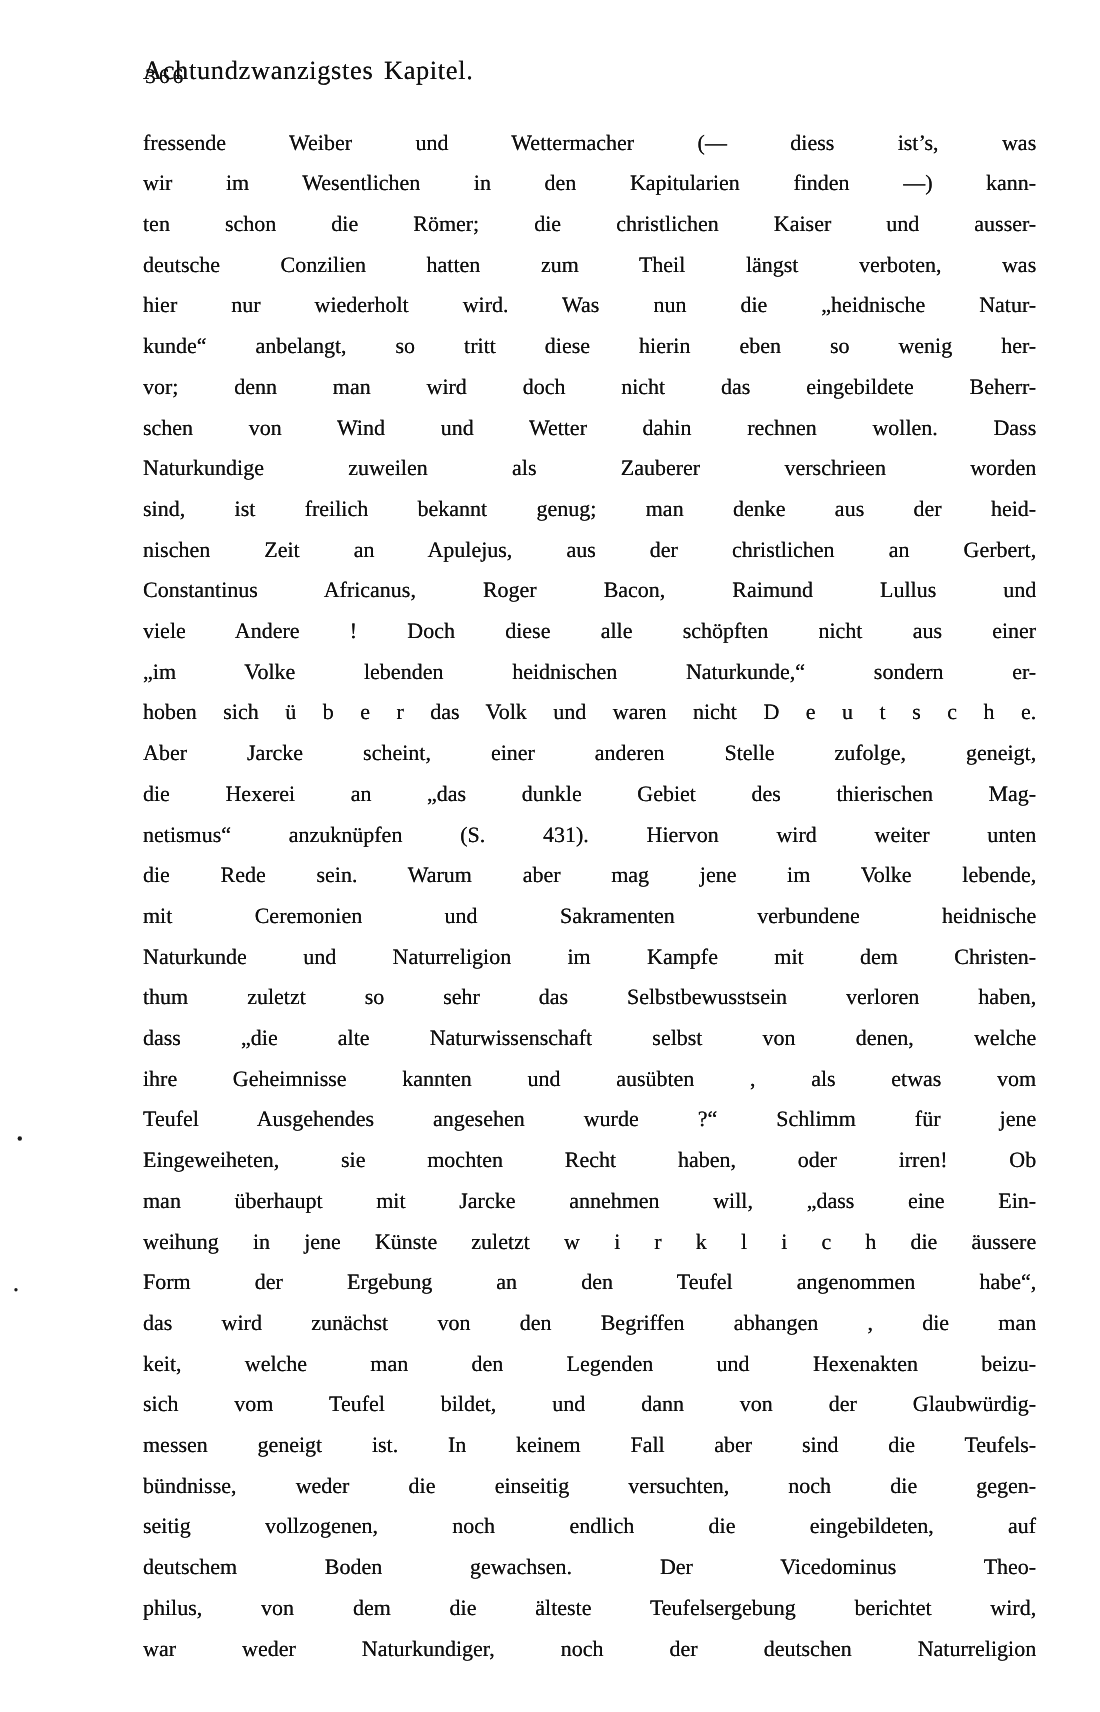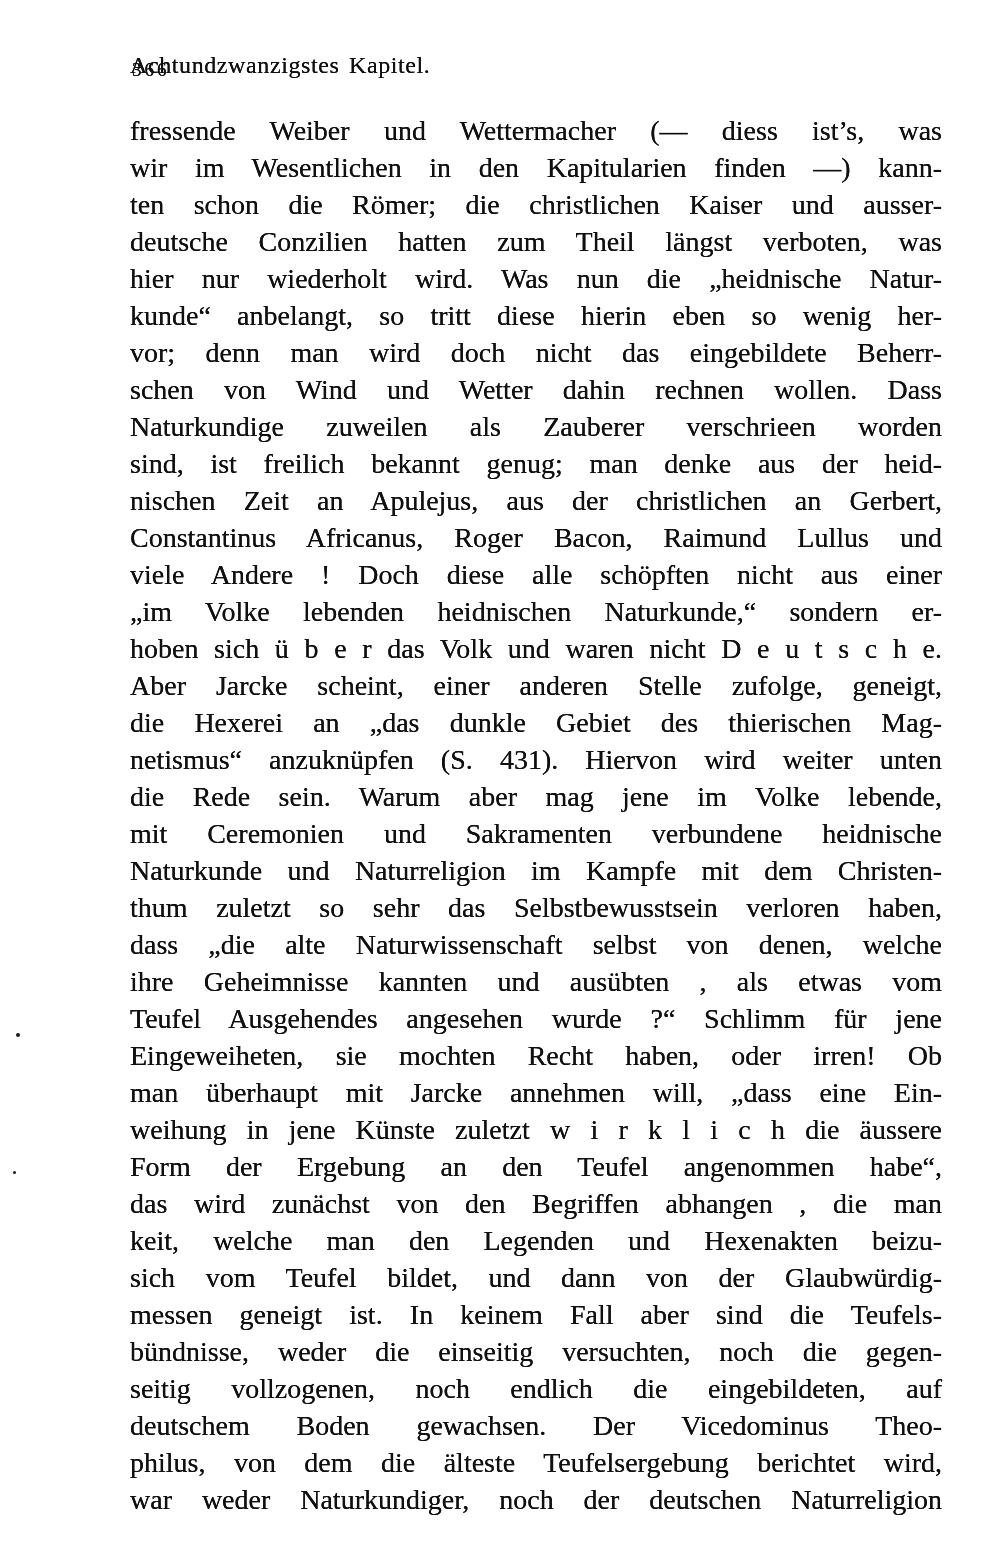--- a/index.html
+++ b/index.html
@@ -44,21 +44,21 @@
     word-spacing: 3px;
     text-shadow: 0 0 0.4px currentColor;
   }
   .body-text {
     position: absolute;
     left: 130px;
     top: 112px;
     width: 812px;
   }
   .text-line {
-    font-size: 28px;
+    font-size: 20px;
     height: 37px;
     line-height: 37px;
     white-space: normal;
     text-align: justify;
     text-align-last: justify;
     word-spacing: 1px;
     text-shadow: 0 0 0.45px currentColor;
   }
   .speck {
     position: absolute;

